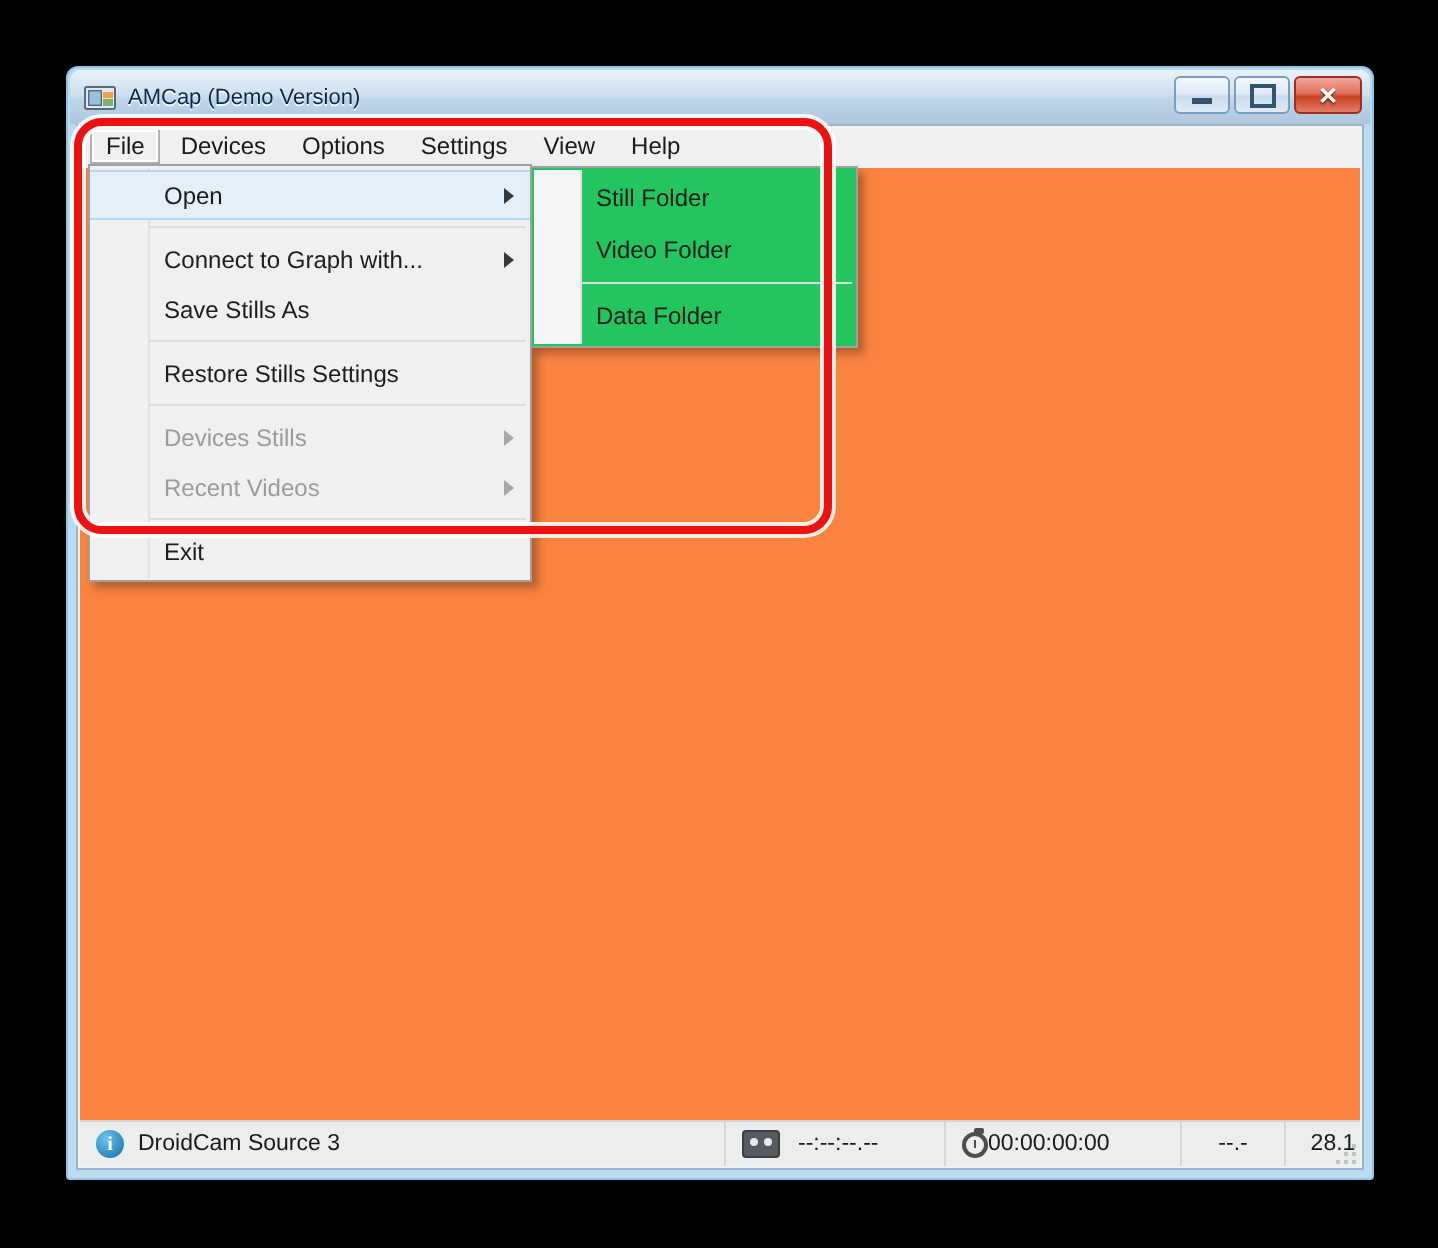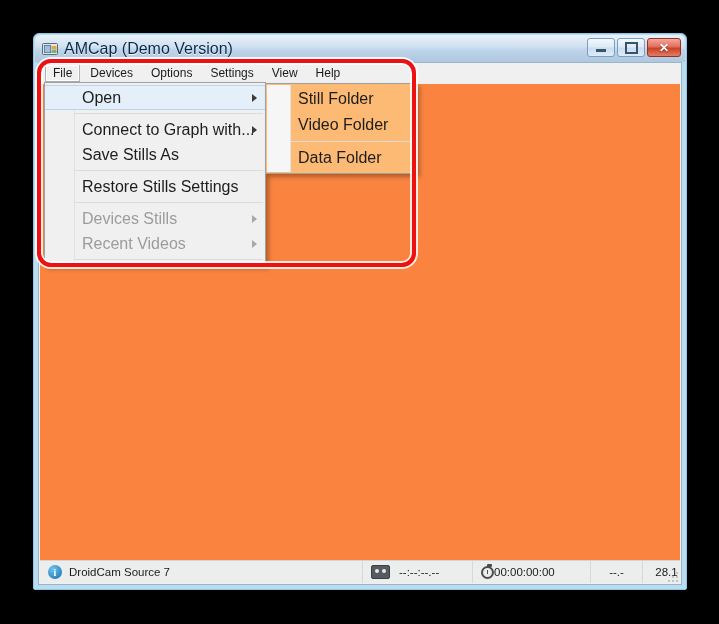--- a/index.html
+++ b/index.html
@@ -27,21 +27,21 @@
     position:absolute;left:1px;top:1px;right:1px;height:27px;
     background:linear-gradient(to bottom,#e9f2fa 0%,#cfe0ef 45%,#bed4e8 55%,#aec8e0 100%);
     border-radius:5px 5px 0 0;
     display:flex;align-items:center;
   }
   #app-icon{
     width:16px;height:16px;margin-left:7px;margin-right:6px;
     position:relative;flex:0 0 auto;
   }
   #title-text{
-    font-size:16px;color:#06284b;
+    font-size:11px;color:#06284b;
     text-shadow:0 1px 0 rgba(255,255,255,.9);
     white-space:nowrap;
   }
   .winbtns{position:absolute;right:4px;top:3px;display:flex;gap:2px;}
   .wbtn{
     width:28px;height:19px;
     border:1px solid #7a9fc0;
     border-radius:3px;
     background:linear-gradient(to bottom,#f3f8fc 0%,#dde9f4 48%,#c9dcee 52%,#dfebf7 100%);
     display:flex;align-items:center;justify-content:center;
@@ -158,21 +158,21 @@
     box-sizing:border-box;
   }
   #file-menu .gutter{
     position:absolute;left:1px;top:1px;bottom:1px;width:28px;
     background:#f0f0f0;border-right:1px solid #e2e2e2;
   }
   .mi{
     position:relative;
     height:25px;display:flex;align-items:center;
     padding-left:37px;padding-right:10px;
-    font-size:16px;color:#1d1d1d;
+    font-size:12px;color:#1d1d1d;
     white-space:nowrap;
     z-index:2;
   }
   .mi.disabled{color:#9c9c9c;}
   .mi.sel{
     background:#e4eff9;
     border-top:1px solid #b8d6ef;
     border-bottom:1px solid #b8d6ef;
     height:23px;
   }
@@ -182,22 +182,22 @@
     border-left:5px solid #3a3a3a;
   }
   .mi.disabled .arrow{border-left-color:#a8a8a8;}
   .msep{
     height:1px;background:#dcdcdc;margin:3px 2px 3px 30px;
     position:relative;z-index:2;
   }
 
   #sub-menu{
     position:absolute;left:226px;top:20px;
-    width:152px;
-    background:#fdba74;
+    width:164px;
+    background:#22c55e;
     border:1px solid #a0a0a0;
     box-shadow:3px 3px 4px rgba(0,0,0,.28);
     z-index:25;
     padding:2px 0;
     box-sizing:border-box;
   }
   #sub-menu .gutter{
     position:absolute;left:1px;top:1px;bottom:1px;width:23px;
     background:#f6f6f6;border-right:1px solid #e2e2e2;
   }
@@ -255,21 +255,21 @@
         <div class="menu-top">Settings</div>
         <div class="menu-top">View</div>
         <div class="menu-top">Help</div>
       </div>
 
     <div id="video"></div>
 
     <div id="statusbar">
       <div class="sb-cell" id="sb-source">
         <span class="info-icon">i</span>
-        <span>DroidCam Source 7</span>
+        <span>DroidCam Source 3</span>
       </div>
       <div class="sb-cell" id="sb-frames">
         <span class="cassette"></span>
         <span>--:--:--.--</span>
       </div>
       <div class="sb-cell" id="sb-time">
         <span class="stopwatch"></span>
         <span>00:00:00:00</span>
       </div>
       <div class="sb-cell" id="sb-rate">
@@ -310,20 +310,23 @@
         <div class="msep"></div>
         <div class="mi disabled">
           <span>Devices Stills</span>
           <span class="arrow"></span>
         </div>
         <div class="mi disabled">
           <span>Recent Videos</span>
           <span class="arrow"></span>
         </div>
         <div class="msep"></div>
+        <div class="mi">
+          <span>Exit</span>
+        </div>
       </div>
 
     <div id="sub-menu">
       <div class="gutter"></div>
     <div class="mi">
           <span>Still Folder</span>
         </div>
         <div class="mi">
           <span>Video Folder</span>
         </div>

